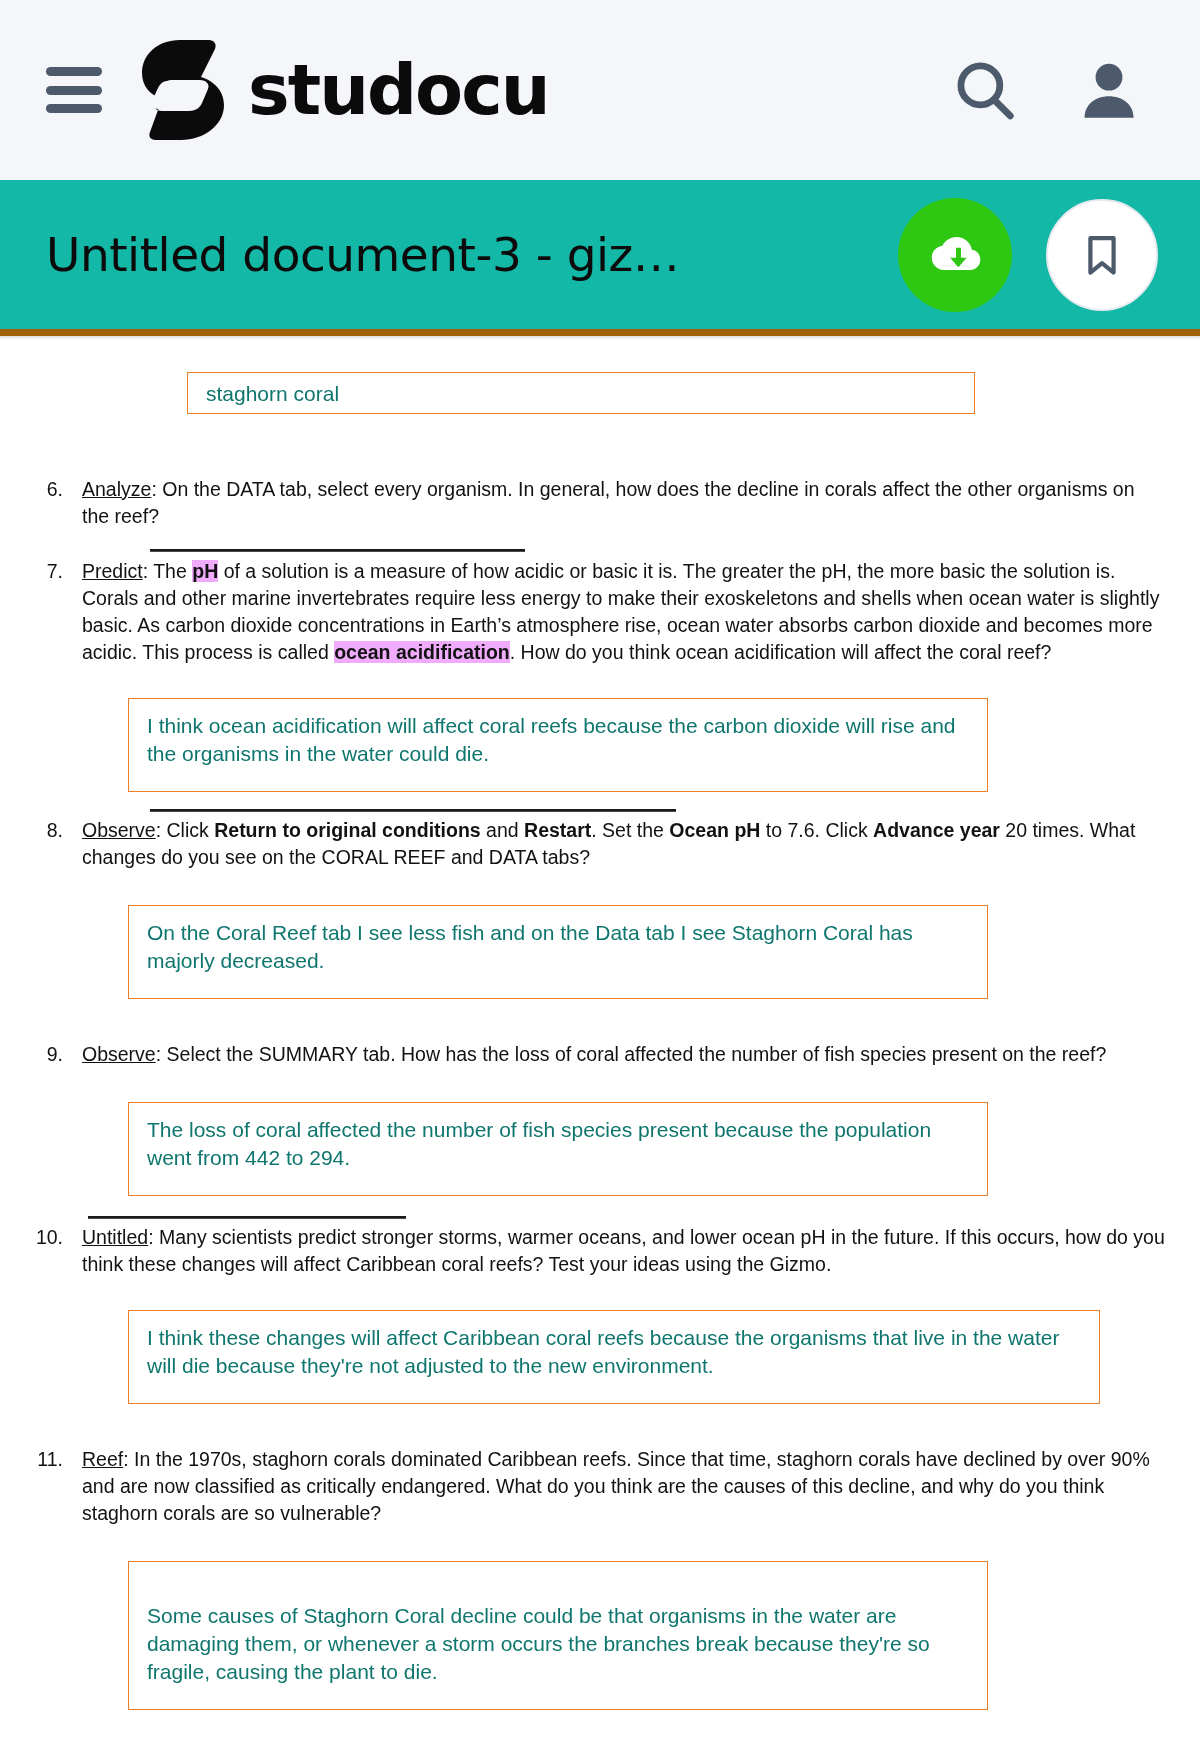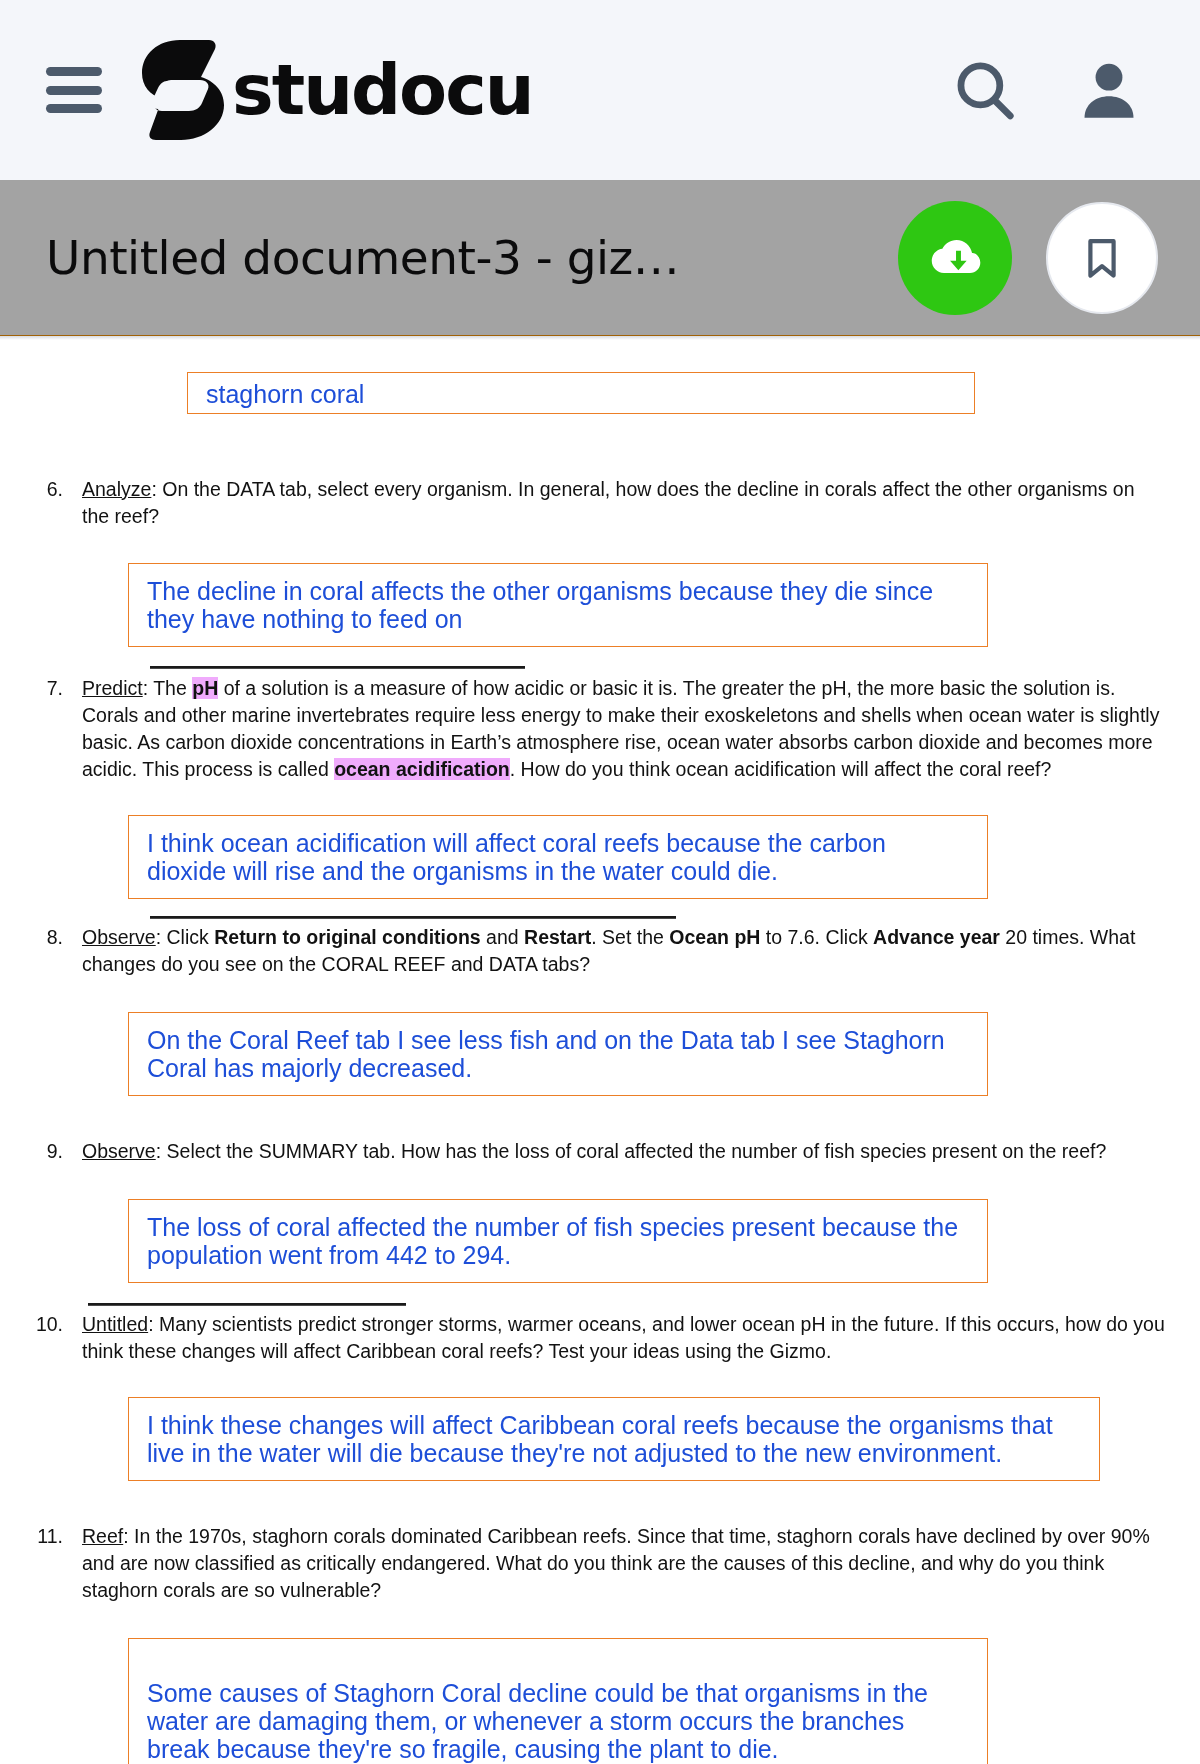--- a/index.html
+++ b/index.html
@@ -24,43 +24,43 @@
     width: 56px; height: 46px;
     display: flex; flex-direction: column; justify-content: space-between;
     cursor: pointer;
     flex: 0 0 auto;
   }
   .hamburger span {
     display: block; height: 9px; width: 100%;
     background: #4c5a6b; border-radius: 5px;
   }
   .brand {
-    display: flex; align-items: center; gap: 6px;
+    display: flex; align-items: center; gap: 22px;
     margin-left: 38px;
     flex: 0 0 auto;
     cursor: pointer;
   }
   .brand-mark { width: 86px; height: 100px; display:block; }
   .brand-word {
     font-size: 70px; font-weight: 700; color: #0b0b0c;
     letter-spacing: -2px; line-height: 1;
     font-family: "DejaVu Sans", sans-serif;
   }
   .topbar-right {
     margin-left: auto;
     display: flex; align-items: center; gap: 52px;
     padding-right: 14px;
   }
   .icon-btn { cursor: pointer; display: flex; align-items: center; justify-content: center; }
 
   
   .titlebar {
     height: 156px;
-    background: #a3a3a3;
-    border-bottom: 1px solid #a16207;
+    background: #14b8a6;
+    border-bottom: 7px solid #a16207;
     display: flex; align-items: center;
     padding: 0 42px 0 46px;
     position: relative;
   }
   .doc-title {
     font-size: 47px;
     color: #0b0b0c;
     font-weight: 400;
     letter-spacing: -0.5px;
     white-space: nowrap;
@@ -96,24 +96,24 @@
     position: relative;
     padding: 22px 20px 0 20px;
     font-size: 19.5px;
     line-height: 27px;
     color: #121212;
   }
 
   .answer-box {
     border: 1.6px solid #ec7f26;
     background: #fff;
-    padding: 13px 16px 13px 18px;
-    font-size: 25px;
+    padding: 13px 16px 23px 18px;
+    font-size: 21px;
     line-height: 28px;
-    color: #1d4ed8;
+    color: #0f766e;
   }
 
   .qrow {
     display: flex;
     align-items: flex-start;
     gap: 0;
   }
   .qnum {
     width: 52px;
     flex: 0 0 52px;
@@ -201,23 +201,20 @@
   <div class="page">
 
     <div class="answer-box" style="margin:14px 205px 0 167px; height:42px; padding-top:7px;">
       <span>staghorn coral</span>
     </div>
 
     <div class="qrow" style="margin-top:62px;">
       <div class="qnum">6.</div>
       <div class="qbody" style="padding-right:20px;"><span class="u">Analyze</span><span>: On the DATA tab, select every organism. In general, how does the decline in corals affect the other organisms on the reef?</span></div>
     </div>
-    <div class="answer-box" style="margin:33px 192px 0 108px;">
-      <span>The decline in coral affects the other organisms because they die since they have nothing to feed on</span>
-    </div>
 
     <div class="rule" style="margin:19px 0 6px 130px; width:375px;"></div>
 
     <div class="qrow">
       <div class="qnum">7.</div>
       <div class="qbody" style="padding-right:8px;"><span class="u">Predict</span><span>: The </span><span class="hl">pH</span><span> of a solution is a measure of how acidic or basic it is. The greater the pH, the more basic the solution is. Corals and other marine invertebrates require less energy to make their exoskeletons and shells when ocean water is slightly basic. As carbon dioxide concentrations in Earth’s atmosphere rise, ocean water absorbs carbon dioxide and becomes more acidic. This process is called </span><span class="hl">ocean acidification</span><span>. How do you think ocean acidification will affect the coral reef?</span></div>
     </div>
     <div class="answer-box" style="margin:32px 192px 0 108px;">
       <span> I think ocean acidification will affect coral reefs because the carbon dioxide will rise and the organisms in the water could die.</span>
     </div>

